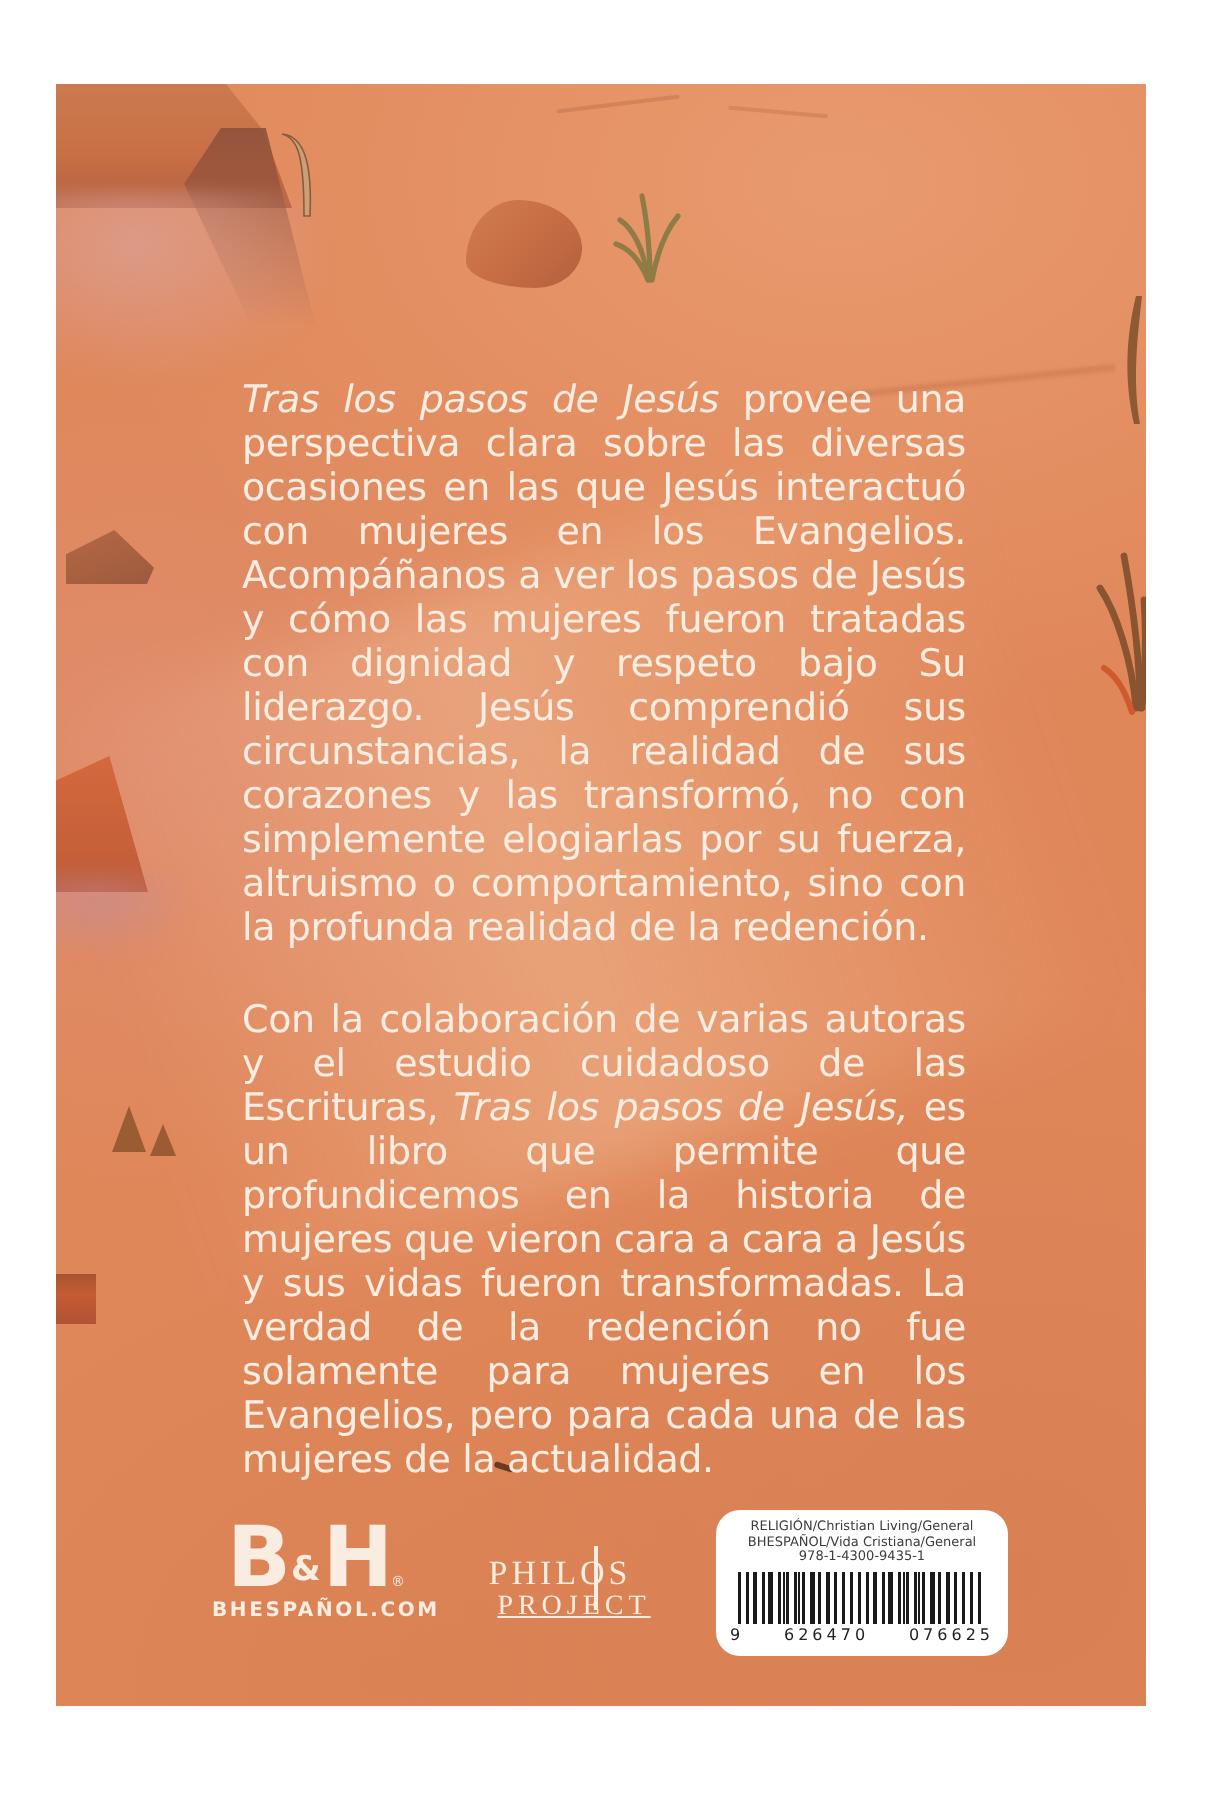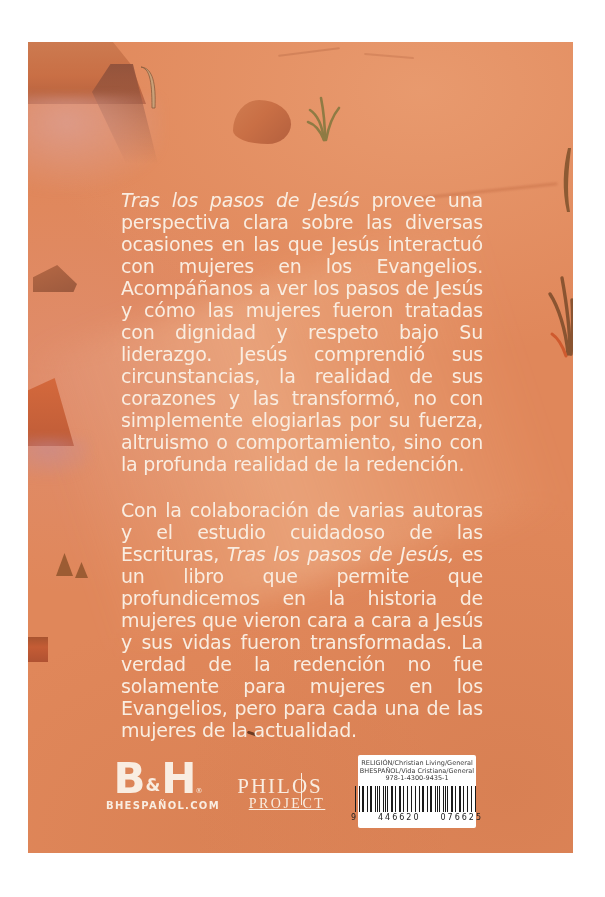--- a/index.html
+++ b/index.html
@@ -100,32 +100,32 @@
   .bh-letter{font-size:42px;line-height:33px;font-weight:800;letter-spacing:-2px;}
   .bh-amp{font-size:17px;line-height:17px;font-weight:800;margin:0 1px 1px 2px;}
   .bh-reg{font-size:7px;line-height:7px;margin-left:1px;}
   .bh-site{margin-top:5px;font-size:10px;font-weight:700;letter-spacing:1.3px;}
 
   .philos{
     position:absolute;z-index:2;left:203px;top:735px;width:98px;text-align:center;
     color:var(--text_light,#f9ede1);
     font-family:"Liberation Serif", serif;
   }
-  .philos-l1{font-size:21px;line-height:19px;letter-spacing:2px;}
+  .philos-l1{font-size:17px;line-height:19px;letter-spacing:2px;}
   .philos-l2{font-size:14px;line-height:14px;letter-spacing:2.5px;margin-top:1px;padding-left:14px;text-decoration:underline;}
   .phi-o{position:relative;display:inline-block;}
   .phi-o::after{
     content:'';position:absolute;left:52%;top:-4px;width:1.5px;height:32px;
     background:var(--text_light,#f9ede1);
   }
 
   
   .barcode-box{
-    position:absolute;z-index:2;left:330px;top:713px;width:118px;height:73px;
-    background:var(--barcode_box_bg,#fff);border-radius:2px;
+    position:absolute;z-index:2;left:330px;top:713px;width:146px;height:73px;
+    background:var(--barcode_box_bg,#fff);border-radius:12px;
     display:flex;flex-direction:column;align-items:center;
     padding-top:5px;box-sizing:border-box;
   }
   .bc-line{font-size:6.5px;line-height:7.5px;color:var(--barcode_text,#3c3c3c);white-space:nowrap;}
   .bc-bars{
     margin-top:3px;width:124px;height:26px;
     background:
       repeating-linear-gradient(90deg,var(--bar_color,#1a1a1a) 0 1.5px,transparent 1.5px 4px),
       repeating-linear-gradient(90deg,var(--bar_color,#1a1a1a) 0 1px,transparent 1px 7.5px);
   }
@@ -198,19 +198,19 @@
       <div class="philos-l2">PROJECT</div>
     </div>
 
     <div class="barcode-box">
       <div class="bc-line">RELIGIÓN/Christian Living/General</div>
       <div class="bc-line">BHESPAÑOL/Vida Cristiana/General</div>
       <div class="bc-line">978-1-4300-9435-1</div>
       <div class="bc-bars"></div>
       <div class="bc-digits">
         <span>9</span>
-        <span>446620</span>
+        <span>626470</span>
         <span>076625</span>
       </div>
     </div>
 
   </div>
 </div>
 
 </body></html>

